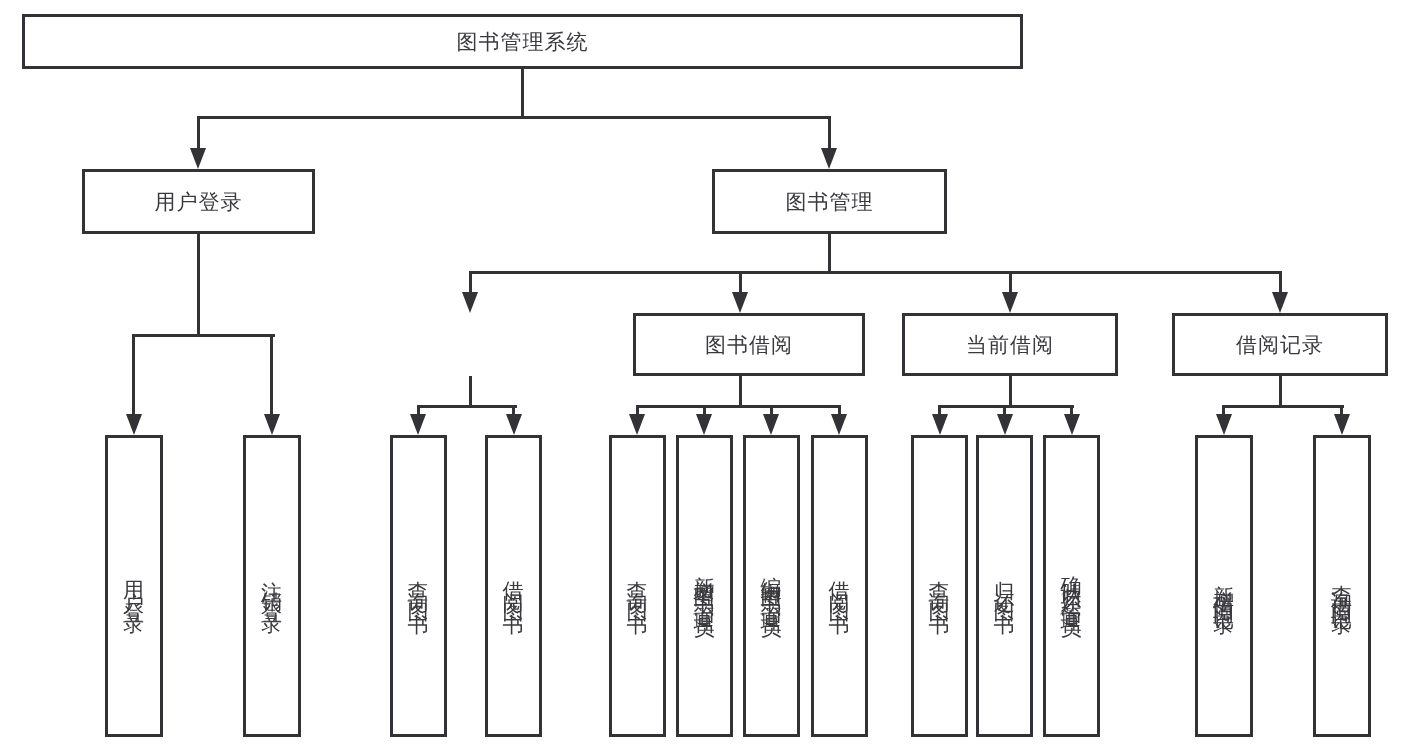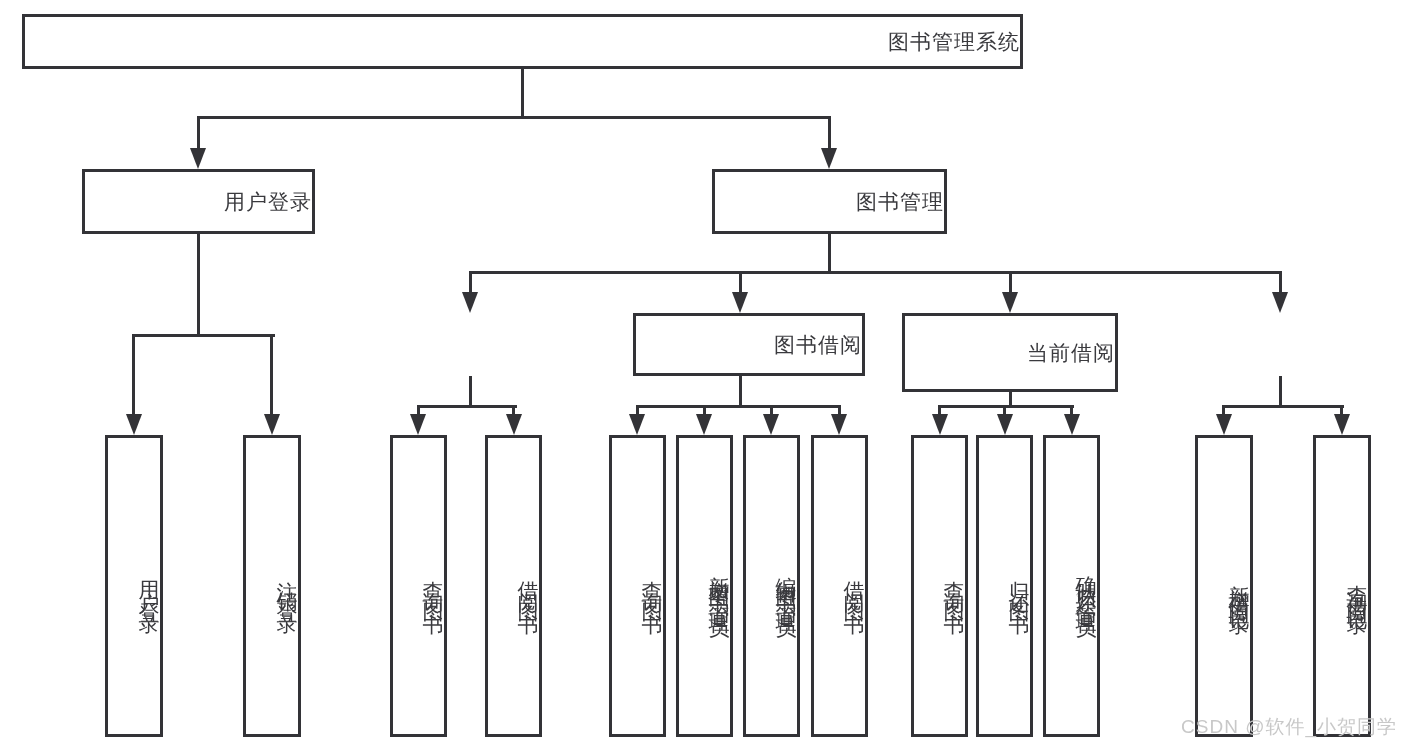--- a/index.html
+++ b/index.html
@@ -2,21 +2,21 @@
 <html><head>
 <meta charset="utf-8">
 <style>
   html,body{margin:0;padding:0;background:#ffffff;}
   .canvas{
     position:relative;width:1405px;height:747px;background:#ffffff;overflow:hidden;
     font-family:"Liberation Sans",sans-serif;color:#3a3a3e;
   }
   .node{
     position:absolute;box-sizing:border-box;background:#ffffff;
-    border:3px solid #333337;display:flex;align-items:center;justify-content:flex-end;
+    border:3px solid #333337;display:flex;align-items:center;justify-content:center;
     z-index:2;
   }
   .node .lbl{font-size:21px;color:#3a3a3e;letter-spacing:1px;white-space:nowrap;}
   .vnode .lbl{
     writing-mode:vertical-rl;text-orientation:mixed;
     font-size:21px;letter-spacing:11px;line-height:1;
   }
   .vnode.long .lbl{letter-spacing:6px;}
   .cl{position:absolute;background:#333337;z-index:1;}
   .ar{
@@ -66,22 +66,25 @@
   <div class="cl" style="left:739px;top:274px;width:3px;height:18px"></div>
   <div class="ar" style="left:732px;top:292px"></div>
   <div class="cl" style="left:1009px;top:274px;width:3px;height:18px"></div>
   <div class="ar" style="left:1002px;top:292px"></div>
   <div class="cl" style="left:1279px;top:274px;width:3px;height:18px"></div>
   <div class="ar" style="left:1272px;top:292px"></div>
 
   <div class="node" style="left:633px;top:313px;width:232px;height:63px">
     <span class="lbl">图书借阅</span>
   </div>
-  <div class="node" style="left:902px;top:313px;width:216px;height:79px">
+  <div class="node" style="left:902px;top:313px;width:216px;height:63px">
     <span class="lbl">当前借阅</span>
+  </div>
+  <div class="node" style="left:1172px;top:313px;width:216px;height:63px">
+    <span class="lbl">借阅记录</span>
   </div>
 
   <div class="cl" style="left:469px;top:376px;width:3px;height:32px"></div>
   <div class="cl" style="left:417px;top:405px;width:100px;height:3px"></div>
   <div class="cl" style="left:417px;top:408px;width:3px;height:7px"></div>
   <div class="ar" style="left:410px;top:414px"></div>
   <div class="cl" style="left:512px;top:408px;width:3px;height:7px"></div>
   <div class="ar" style="left:506px;top:414px"></div>
 
   <div class="cl" style="left:739px;top:376px;width:3px;height:32px"></div>
@@ -148,15 +151,14 @@
     <span class="lbl">确认归还（管理员）</span>
   </div>
 
   <div class="node vnode long" style="left:1195px;top:435px;width:58px;height:302px">
     <span class="lbl">新增借阅记录</span>
   </div>
   <div class="node vnode long" style="left:1313px;top:435px;width:58px;height:302px">
     <span class="lbl">查询借阅记录</span>
   </div>
 
-  <div class="watermark">CSDN @软件_小贺同学</div>
 
 </div>
 
 </body></html>

